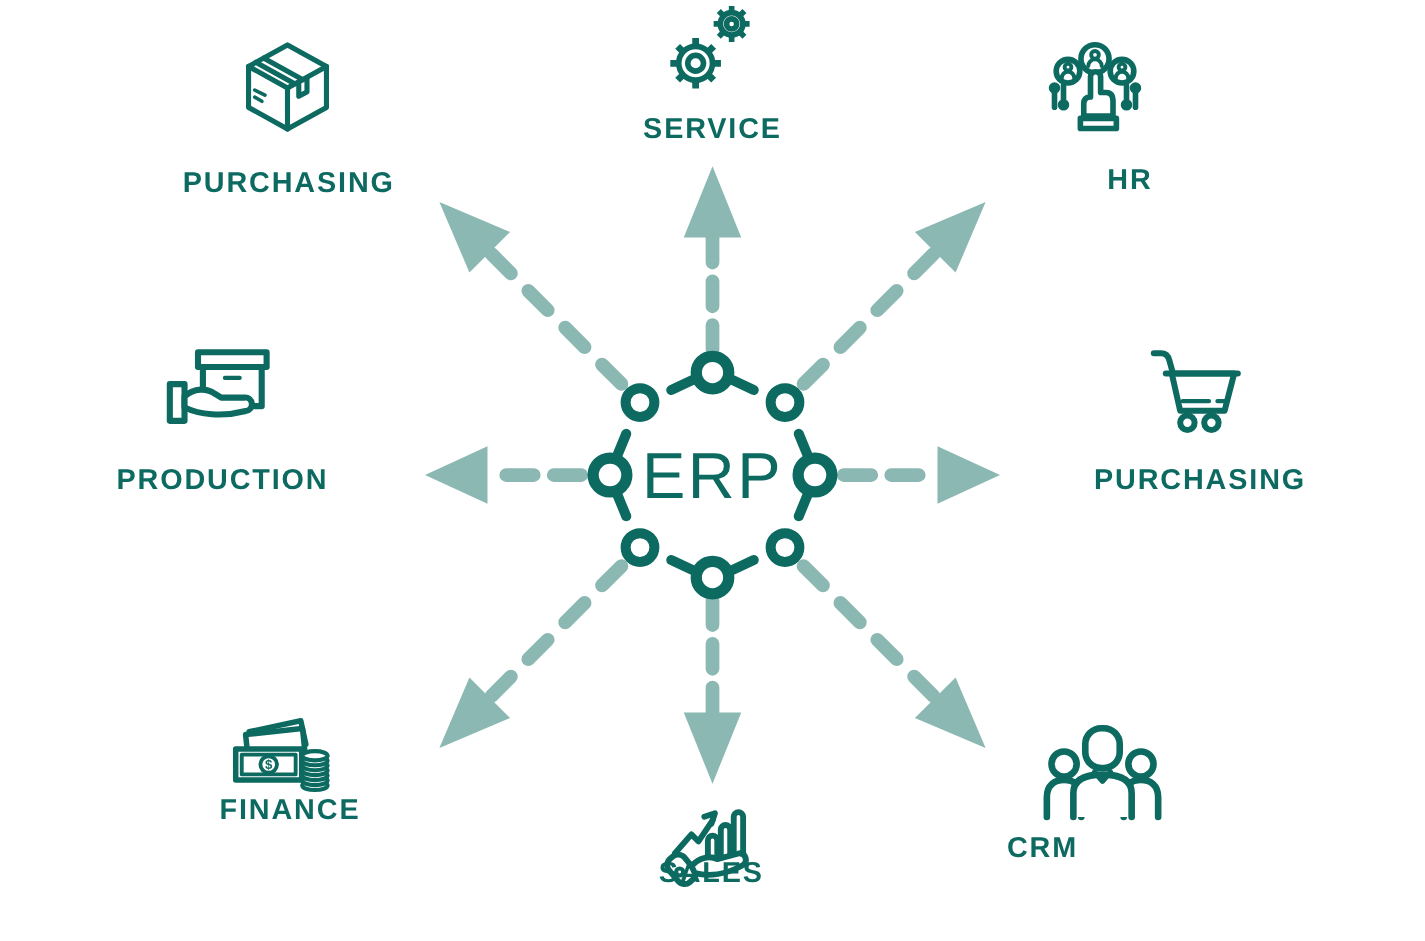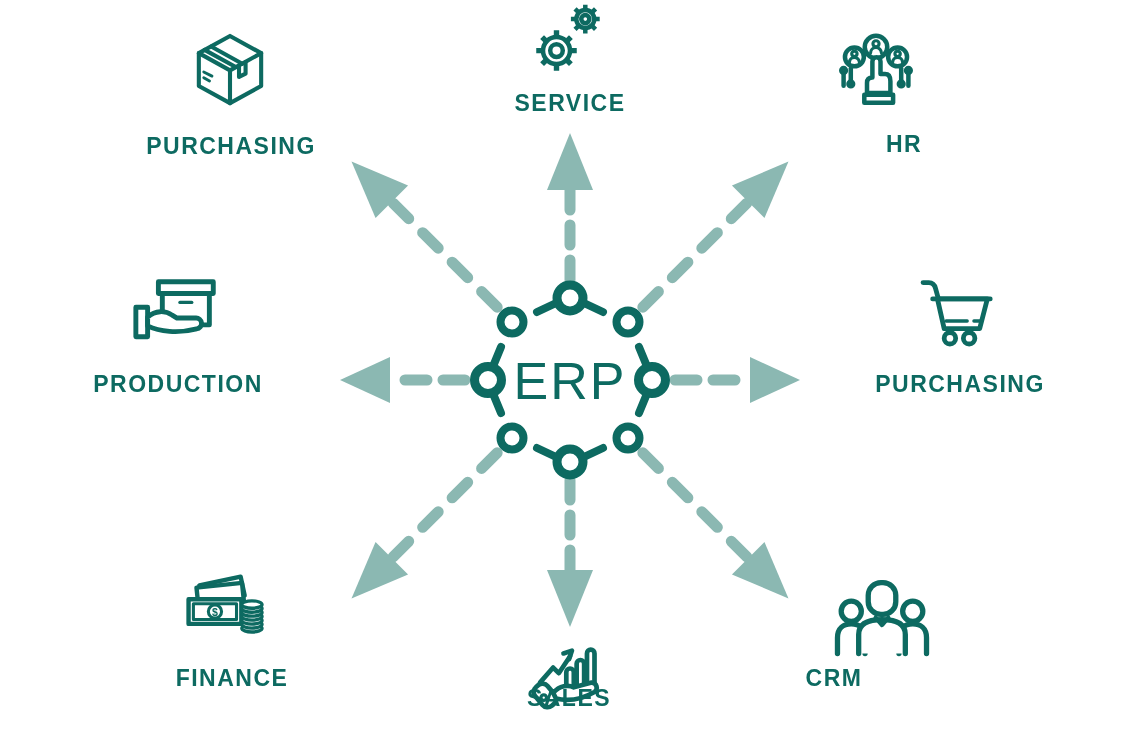--- a/index.html
+++ b/index.html
@@ -188,21 +188,21 @@
         <ellipse class="icf" cx="84" cy="64" rx="11.5" ry="4.2" stroke-width="3.8"></ellipse>
         <ellipse class="icf" cx="84" cy="59.5" rx="11.5" ry="4.2" stroke-width="3.8"></ellipse>
         <ellipse class="icf" cx="84" cy="55" rx="11.5" ry="4.2" stroke-width="3.8"></ellipse>
         <ellipse class="icf" cx="84" cy="50.5" rx="11.5" ry="4.2" stroke-width="3.8"></ellipse>
         <ellipse class="icf" cx="84" cy="46" rx="11.5" ry="4.2" stroke-width="3.8"></ellipse>
         <ellipse class="icf" cx="84" cy="41.5" rx="11.5" ry="4.2" stroke-width="3.8"></ellipse>
         <ellipse class="icf" cx="84" cy="37" rx="11.5" ry="4.2" stroke-width="3.8"></ellipse>
       </g>
     </svg>
   </div>
-  <div class="module-label" style="left:232px;top:678px">FINANCE</div>
+  <div class="module-label" style="left:232px;top:648px">FINANCE</div>
 
   <div class="icon" style="left:571px;top:676px">
     <svg width="94" height="94" viewBox="0 0 100 100">
       <g class="ic">
         <path d="M17 57 L31 41 L37 47 L49 29"></path>
         <path d="M42 26 L51 23 L48 32"></path>
         <rect x="45" y="42" width="8" height="22" rx="4"></rect>
         <rect x="56" y="33" width="8" height="31" rx="4"></rect>
         <rect x="67" y="22" width="8" height="42" rx="4"></rect>
         <rect class="icf" x="14" y="58" width="17" height="26" rx="7" transform="rotate(-40 22 71)"></rect>

